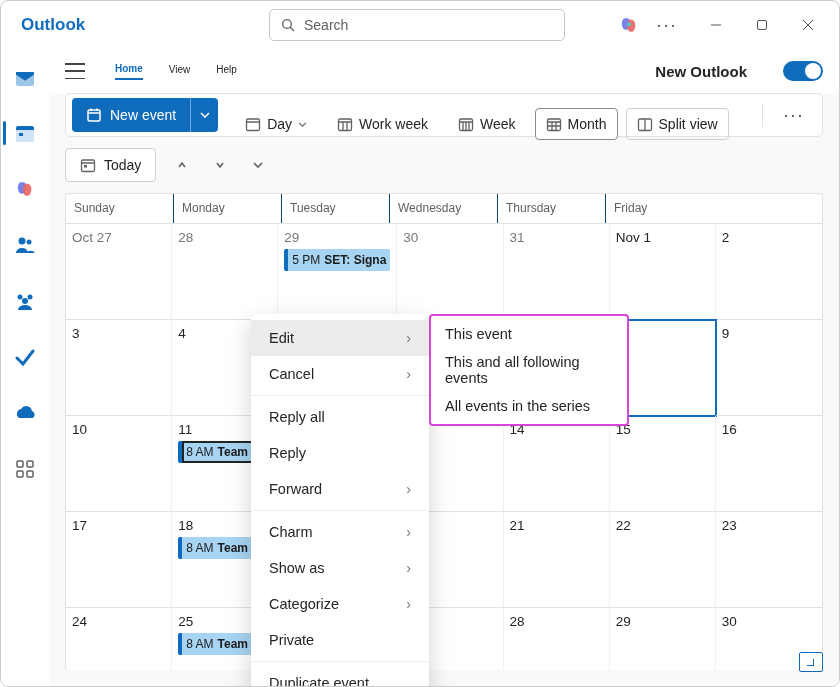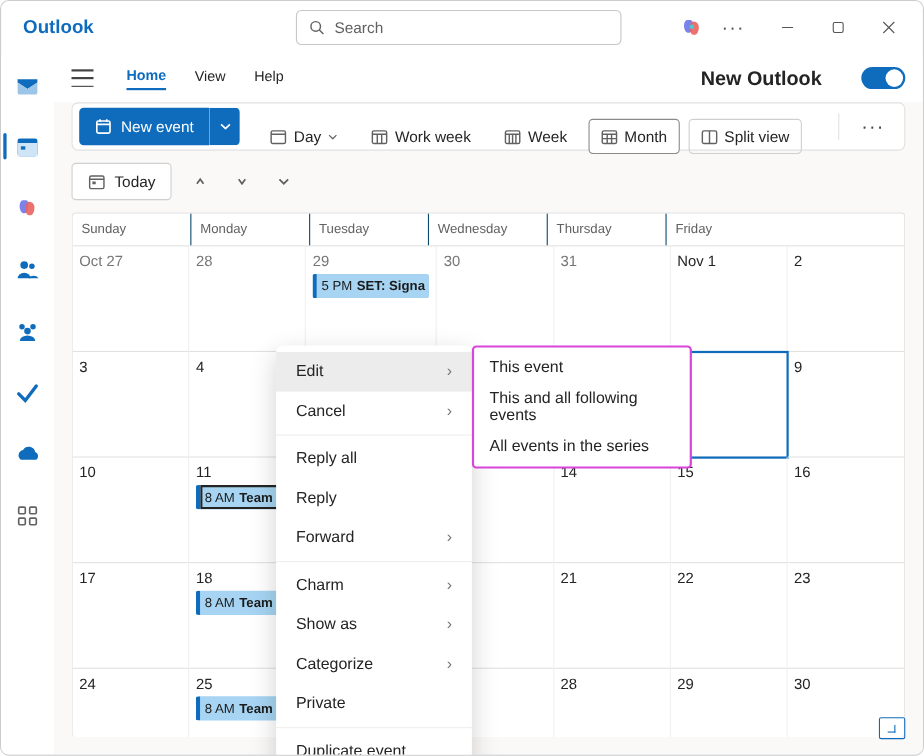--- a/index.html
+++ b/index.html
@@ -23,24 +23,24 @@
   .shell { display: flex; height: calc(100% - 48px); }
   .left-rail { width: 48px; background: #fff; display: flex; flex-direction: column; align-items: center; padding-top: 8px; gap: 16px; }
   .rail-item { width: 48px; height: 40px; display: flex; align-items: center; justify-content: center; position: relative;}
   .rail-item.selected::before { content: ""; position: absolute; left: 2px; top: 8px; bottom: 8px; width: 3px; background: #0f6cbd; border-radius: 2px;}
   .main { flex: 1; display: flex; flex-direction: column; background: #faf9f8; }
 
   
   .menutabs { height: 44px; display: flex; align-items: center; padding: 0 16px; gap: 26px; background: #fff;}
   .hamburger { width: 20px; height: 16px; display: flex; flex-direction: column; justify-content: space-between; margin-right: 4px;}
   .hamburger span { height: 1.5px; background: #444; }
-  .tab { font-size: 13px; color: #242424; padding-bottom: 4px; }
+  .tab { font-size: 10px; color: #242424; padding-bottom: 4px; }
   .tab.active { color: #0f6cbd; font-weight: 600; border-bottom: 2.5px solid #0f6cbd; }
   .menutabs .grow { flex: 1; }
-  .new-outlook-label { font-size: 18px; font-weight: 600; color: #242424; }
+  .new-outlook-label { font-size: 15px; font-weight: 600; color: #242424; }
   .toggle { width: 40px; height: 20px; background: #0f6cbd; border-radius: 10px; position: relative; margin-left: 10px;}
   .toggle::after { content: ""; position: absolute; right: 2px; top: 2px; width: 16px; height: 16px; background: #fff; border-radius: 50%;}
 
   
   .ribbon { margin: 0 16px; background: #fff; border: 1px solid #e1e1e1; border-radius: 6px; height: 44px; display: flex; align-items: center; padding: 0 6px; gap: 8px;}
   .btn-primary { height: 34px; background: #0f6cbd; color: #fff; border-radius: 4px 0 0 4px; display: flex; align-items: center; padding: 0 14px; font-size: 14px; gap: 8px;}
   .btn-primary-dd { height: 34px; width: 28px; background: #0f6cbd; border-left: 1px solid rgba(255,255,255,.4); border-radius: 0 4px 4px 0; display: flex; align-items: center; justify-content: center;}
   .seg-group { display: flex; align-items: center; gap: 8px; margin-left: 8px;}
   .seg { height: 32px; border: 1px solid transparent; border-radius: 4px; display: flex; align-items: center; gap: 6px; padding: 0 10px; font-size: 14px; color: #242424; background: transparent; margin-top: 18px;}
   .seg.bordered { border-color: #cfcfcf;}

